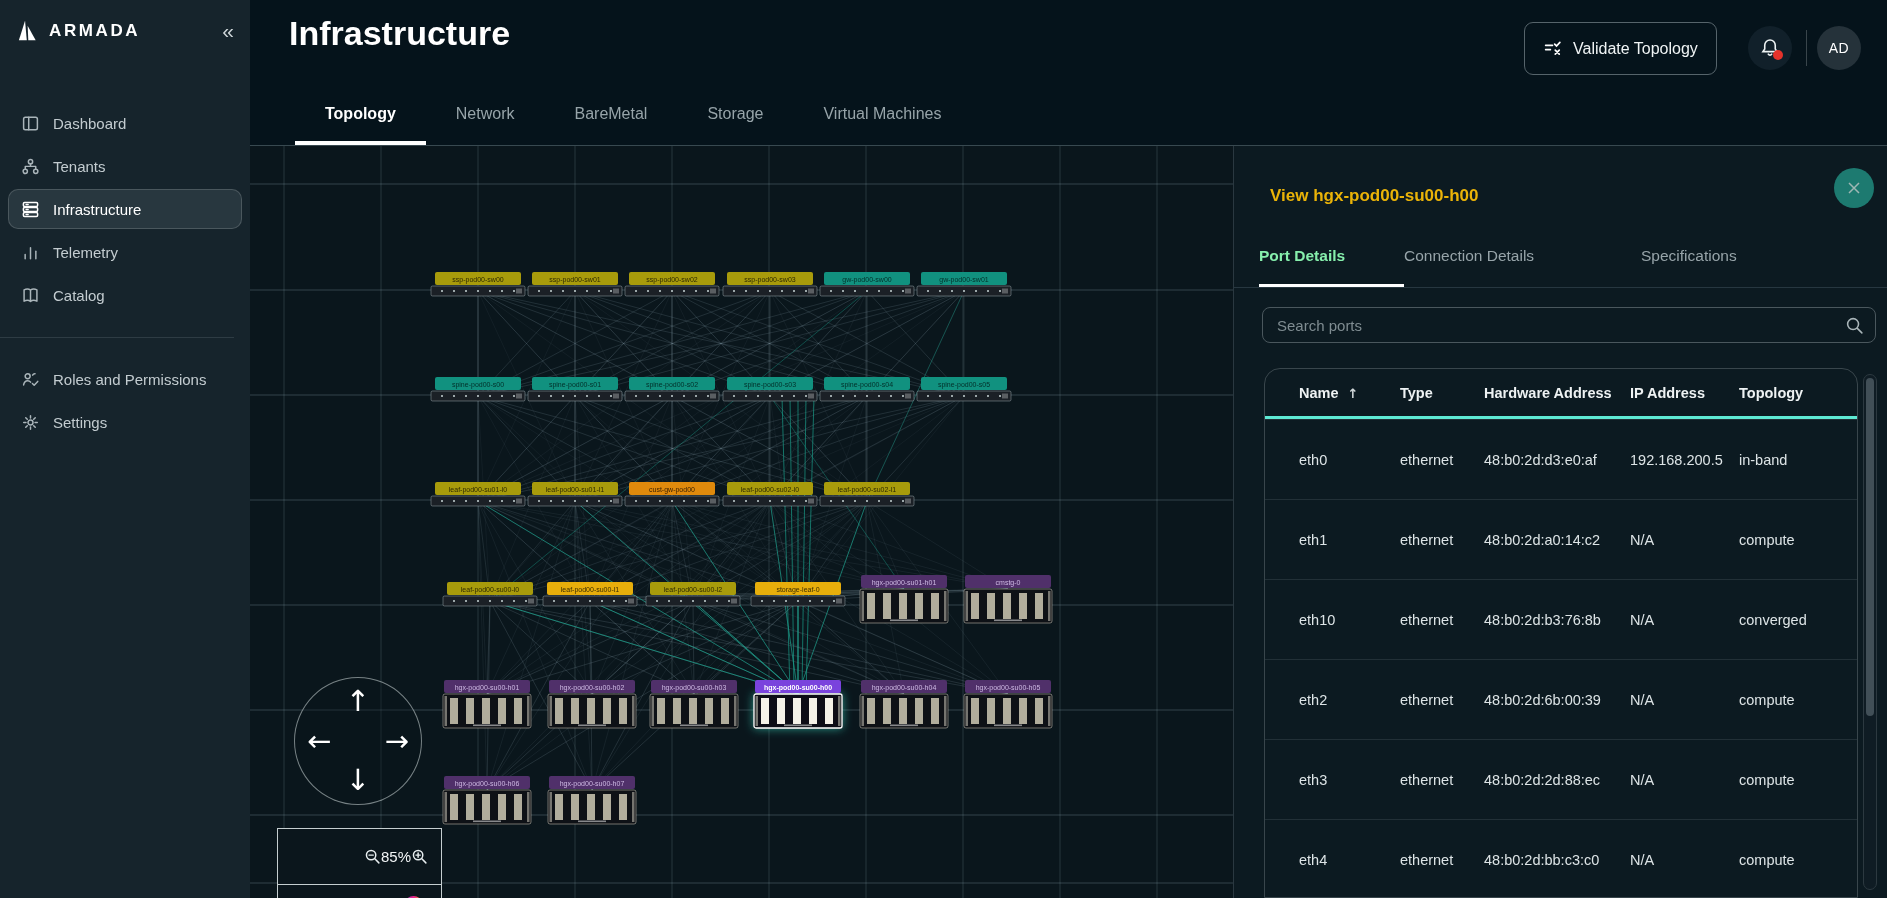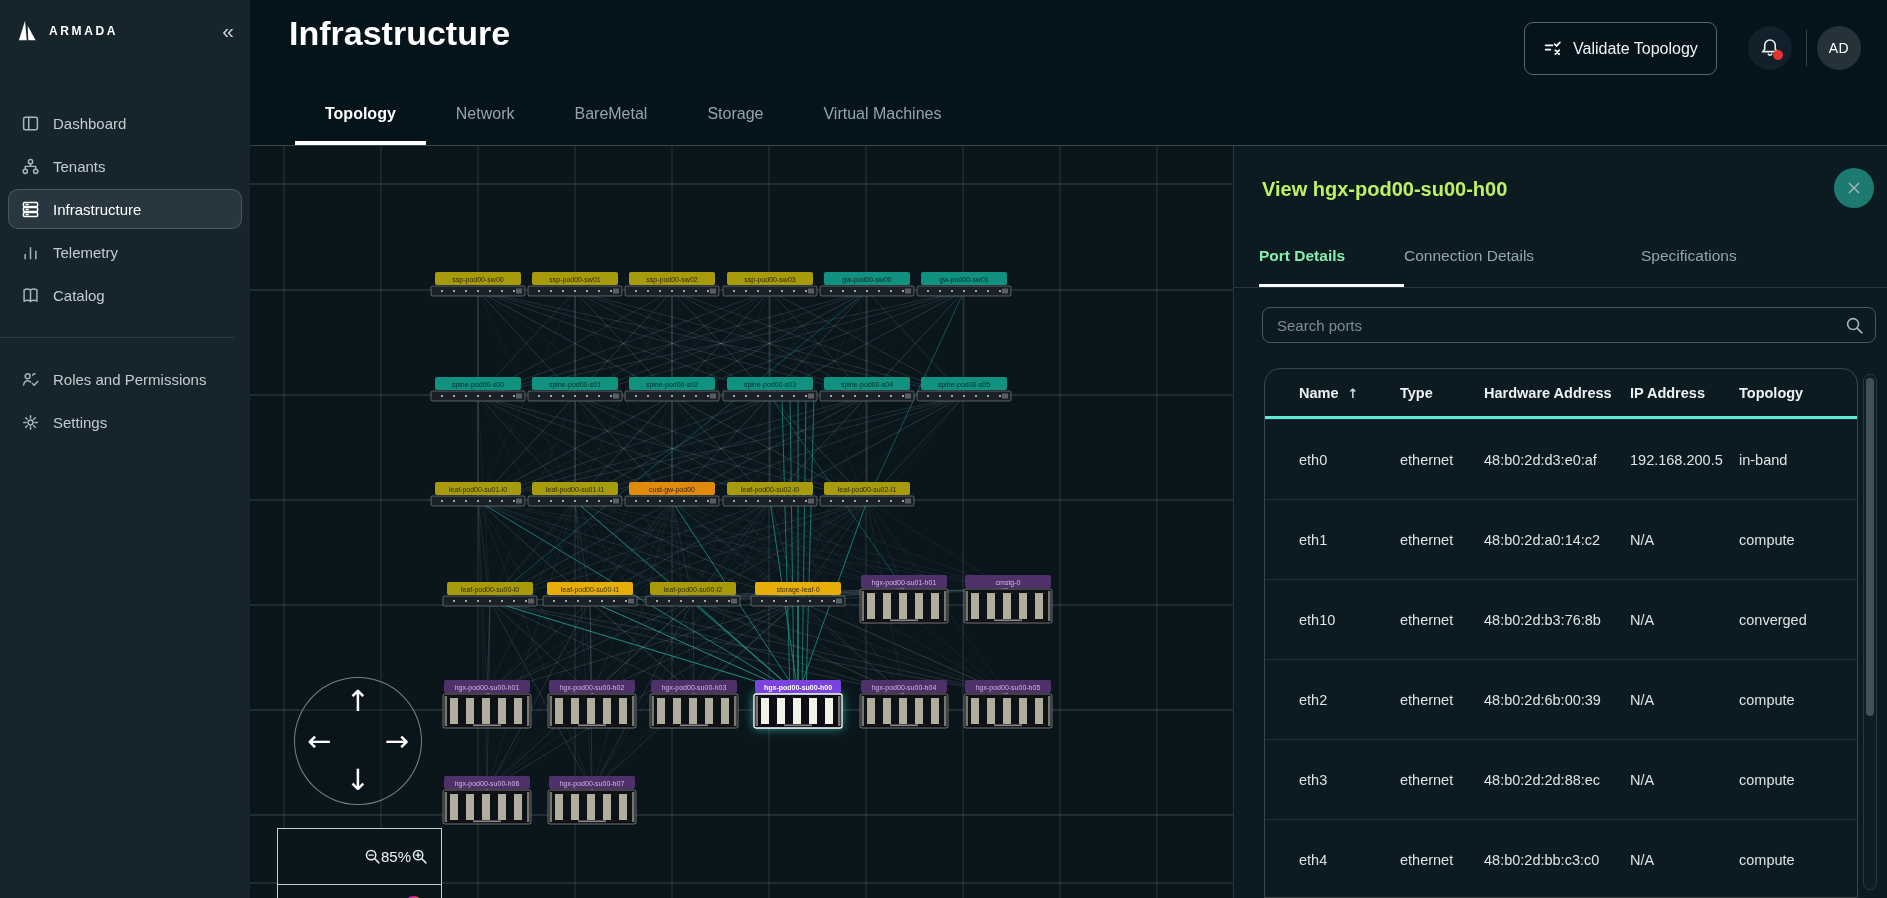--- a/index.html
+++ b/index.html
@@ -4,21 +4,21 @@
 <style>
   html,body{margin:0;padding:0;width:1887px;height:898px;overflow:hidden;
     background:#05131b;font-family:"Liberation Sans",sans-serif;color:#e9eff0;
     -webkit-font-smoothing:antialiased;user-select:none;}
   #app{position:relative;width:1887px;height:898px;}
 
   
   .sidebar{position:absolute;left:0;top:0;width:250px;height:898px;background:#16242c;z-index:5;}
   .logo-row{display:flex;align-items:center;height:62px;padding:0 16px 0 14px;}
   .logo-mark{display:flex;align-items:center;margin-right:9px;}
-  .logo-text{font-size:12px;font-weight:700;letter-spacing:2.6px;color:#fff;flex:1;}
+  .logo-text{font-size:17px;font-weight:700;letter-spacing:2.6px;color:#fff;flex:1;}
   .collapse{font-size:21px;color:#cdd5d8;cursor:pointer;line-height:1;margin-top:-2px;}
   .side-nav{position:absolute;left:0;right:0;}
   .side-nav.primary{top:100px;}
   .side-nav.secondary{top:356px;}
   .side-item{display:flex;align-items:center;height:38px;margin:3px 8px;padding:0 12px;
     border-radius:10px;color:#c3ccd0;font-size:15px;cursor:pointer;border:1px solid transparent;}
   .side-item .sicon{width:19px;height:19px;margin-right:13px;display:flex;align-items:center;color:#aab5ba;}
   .side-item.active{background:#28373f;border-color:rgba(255,255,255,.16);color:#fff;}
   .side-item.active .sicon{color:#fff;}
   .side-divider{position:absolute;top:337px;left:0;right:16px;height:1px;background:#2e3c44;}
@@ -59,21 +59,21 @@
   .zoom-level{font-size:15px;color:#f2f5f6;}
   .zoom-ico{color:#e8eef0;display:flex;cursor:pointer;}
   .zoom-row2{height:40px;display:flex;align-items:center;padding:0 13px;gap:0;}
   .pointer-ico{color:#fff;display:flex;cursor:pointer;margin-left:5px;}
   .color-wheel{width:19px;height:19px;border-radius:50%;margin-left:93px;cursor:pointer;
     background:conic-gradient(#e91e8c,#ffc107,#9acd32,#29b6f6,#7e57c2,#e91e8c);}
 
   
   .panel{position:absolute;left:1233px;top:146px;width:654px;height:752px;background:#0c1a21;
     border-left:1px solid #2a3840;box-sizing:border-box;}
-  .panel-title{position:absolute;left:28px;top:32px;margin:0;font-size:20px;font-weight:700;color:#bef264;}
+  .panel-title{position:absolute;left:28px;top:32px;margin:8px;font-size:17px;font-weight:700;color:#eab308;}
   .panel-close{position:absolute;left:600px;top:22px;width:40px;height:40px;border-radius:50%;
     background:#1d7a70;border:none;display:flex;align-items:center;justify-content:center;cursor:pointer;padding:0;}
   .panel-tabs{position:absolute;left:25px;top:82px;height:59px;display:flex;}
   .panel-tab{display:flex;align-items:center;font-size:15.5px;color:#97a4a9;cursor:pointer;
     border-bottom:3px solid transparent;box-sizing:border-box;}
   .panel-tab.active{color:#86efac;font-weight:700;border-bottom-color:#fff;text-align:center;}
   .panel-tabs-divider{position:absolute;left:0;right:0;top:141px;height:1px;background:#273740;}
   .searchbox{position:absolute;left:28px;top:161px;width:614px;height:36px;box-sizing:border-box;
     border:1px solid #4a575d;border-radius:8px;display:flex;align-items:center;}
   .searchbox input{flex:1;background:transparent;border:none;outline:none;color:#5eead4;

